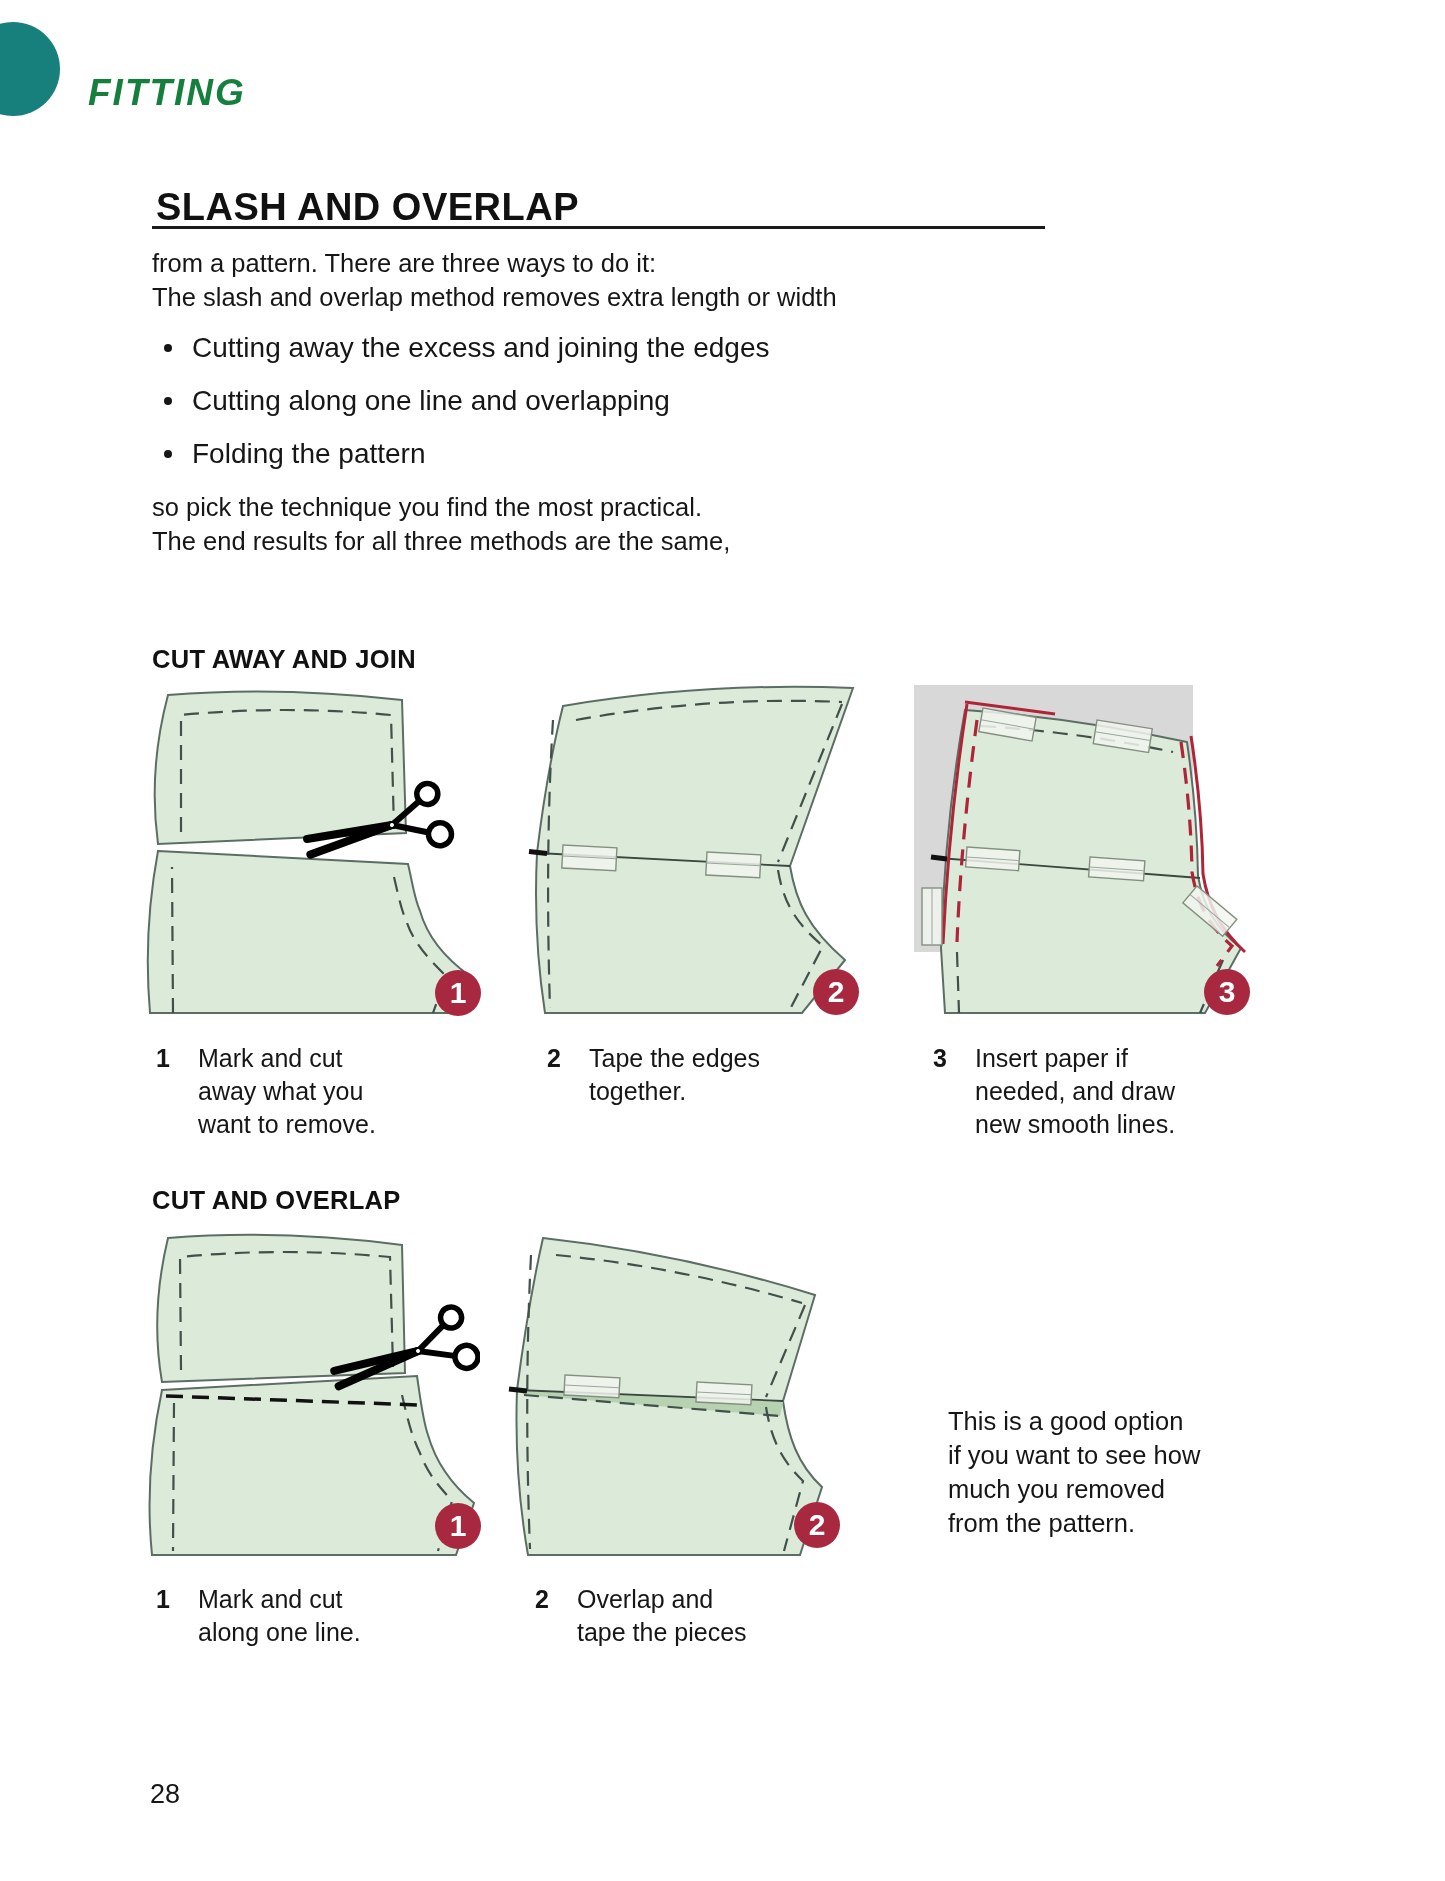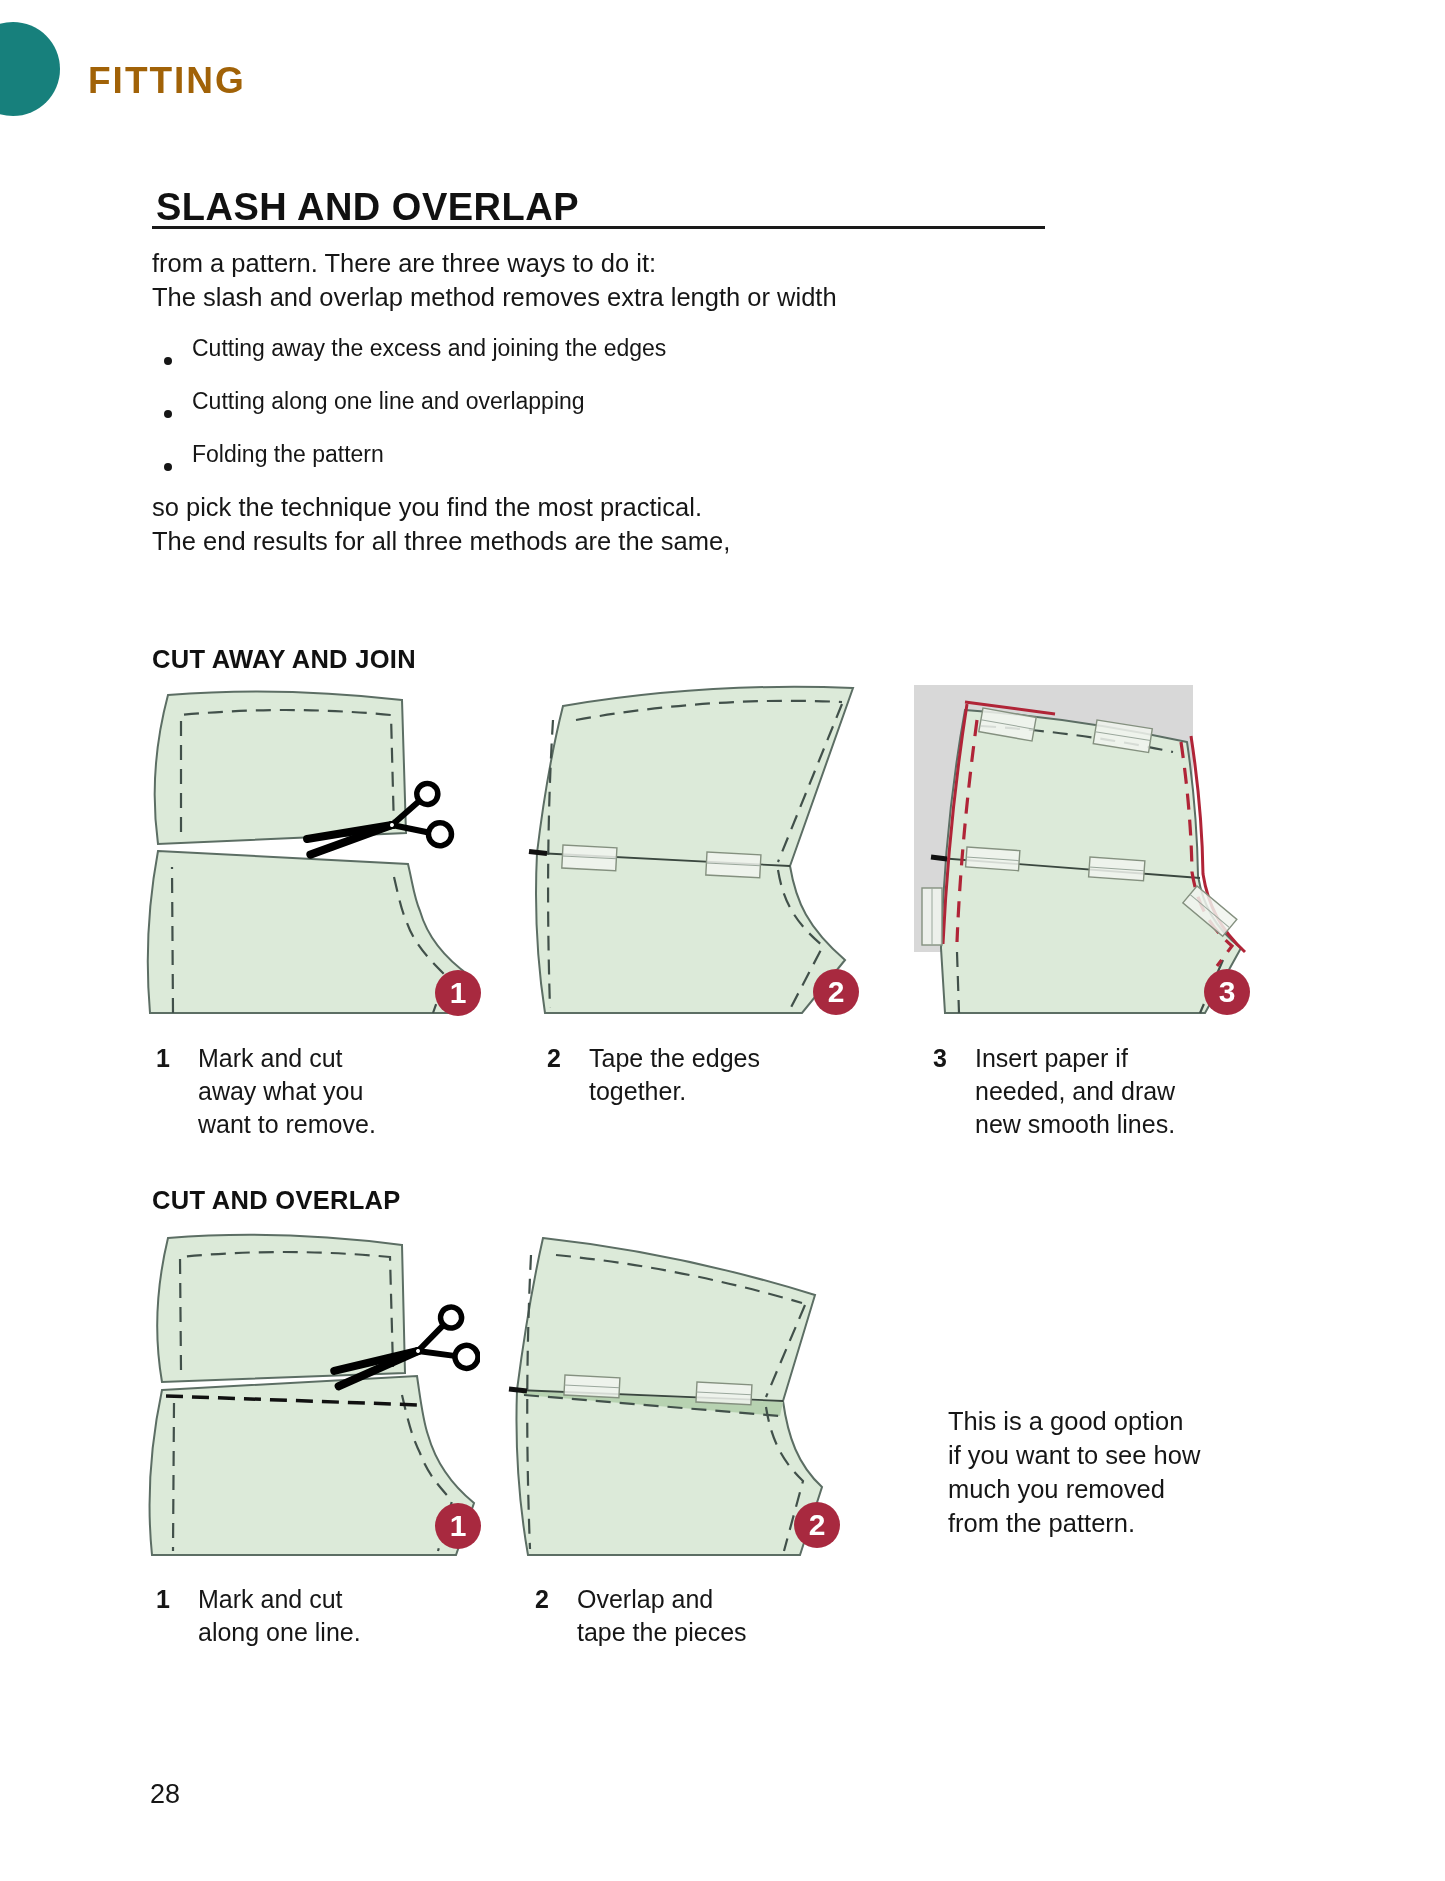--- a/index.html
+++ b/index.html
@@ -1,25 +1,25 @@
 <!DOCTYPE html>
 <html><head>
 <meta charset="utf-8">
 <style>
   html,body{margin:0;padding:0;background:#fff;}
   .page{position:relative;width:1445px;height:1881px;background:#ffffff;overflow:hidden;
         font-family:"Liberation Sans", sans-serif;color:#161616;}
   .corner-circle{position:absolute;left:-34px;top:22px;width:94px;height:94px;border-radius:50%;background:#17807c;}
-  .chapter-title{position:absolute;left:88px;top:60px;font-size:37px;font-weight:700;letter-spacing:2px;color:#a16207;}
+  .chapter-title{position:absolute;left:88px;top:72px;font-size:37px;font-weight:700;letter-spacing:2px;color:#15803d;font-style:italic;}
   .section-title{position:absolute;left:156px;top:186px;font-size:38px;font-weight:700;letter-spacing:.5px;color:#111;}
   .section-rule{position:absolute;left:152px;top:226px;width:893px;height:3px;background:#1a1a1a;}
   .para{position:absolute;left:152px;font-size:25.5px;line-height:34px;}
   .para div{white-space:nowrap;}
   .bullets{position:absolute;left:164px;top:331px;}
-  .bullet-item{display:flex;align-items:flex-end;margin-bottom:19px;font-size:23px;line-height:34px;}
+  .bullet-item{display:flex;align-items:flex-start;margin-bottom:19px;font-size:28px;line-height:34px;}
   .bullet-dot{width:8px;height:8px;border-radius:50%;background:#161616;margin:13px 20px 0 0;flex:none;}
   .sub-title{position:absolute;left:152px;font-size:25.5px;font-weight:700;letter-spacing:.3px;color:#111;white-space:nowrap;}
   .fig{position:absolute;}
   .fig svg{display:block;}
   .badge{position:absolute;width:46px;height:46px;border-radius:50%;background:#a8293f;color:#fff;
          font-size:30px;font-weight:700;display:flex;align-items:center;justify-content:center;}
   .caption{position:absolute;display:flex;font-size:25px;line-height:33px;}
   .cap-num{font-weight:700;width:30px;flex:none;}
   .cap-text{margin-left:12px;}
   .cap-text div{white-space:nowrap;}

